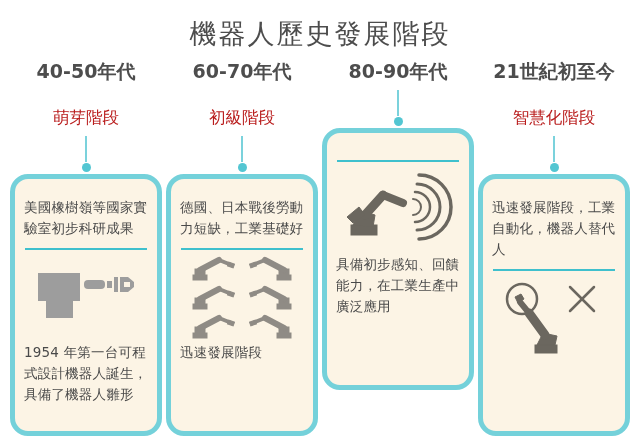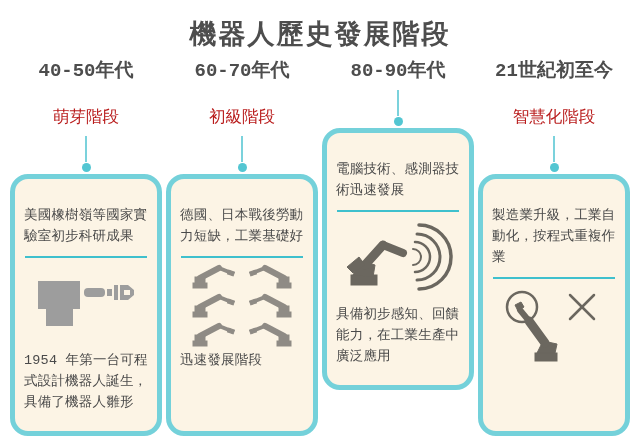--- a/index.html
+++ b/index.html
@@ -7,31 +7,30 @@
   body {
     width: 640px; height: 442px;
     font-family: "DejaVu Sans", sans-serif;
     color: #4c4c4c;
     overflow: hidden;
   }
   .page { width: 640px; height: 442px; position: relative; }
   .title {
     text-align: center;
     font-size: 27px;
-    font-weight: bold;
+    font-weight: normal;
     color: #4d4d4d;
     letter-spacing: 2px;
     padding-top: 16px;
     height: 58px;
   }
   .columns {
     display: flex;
     gap: 4px;
     padding: 0 10px;
-    font-family: Liberation Mono, monospace;
   }
   .column {
     flex: 1;
     display: flex;
     flex-direction: column;
     align-items: center;
   }
   .col-header { text-align: center; }
   .era {
     font-size: 19px;
@@ -63,21 +62,21 @@
     border-radius: 50%;
     background: #53c6d2;
     margin-top: 1px;
   }
   .card {
     width: 100%;
     height: 262px;
     border: 5px solid #74d1da;
     border-radius: 18px;
     background: #fcf4e5;
-    padding: 26px 9px 8px 9px;
+    padding: 18px 9px 8px 9px;
     display: flex;
     flex-direction: column;
   }
   .card-text {
     font-size: 13.5px;
     line-height: 21px;
     color: #4a4a4a;
     text-align: left;
     letter-spacing: 0.2px;
   }
@@ -214,21 +213,20 @@
 
     <div class="column">
       <div class="col-header">
         <div class="era">80-90年代</div>
       </div>
       <div class="connector">
         <div class="line"></div>
         <div class="dot"></div>
       </div>
       <div class="card">
-        <div class="card-text">電腦技術、感測器技術迅速發展</div>
         <div class="divider"></div>
         <div class="icon-area">
           <svg width="122" height="74" viewBox="0 0 122 74">
             <g fill="#6b675f" stroke="#6b675f">
               <rect x="14" y="54" width="26" height="10"></rect>
               <path d="M16,54 l8,-14 l14,4 l-2,12 z"></path>
               <line x1="28" y1="44" x2="46" y2="24" stroke-width="9" stroke-linecap="round"></line>
               <line x1="46" y1="24" x2="66" y2="32" stroke-width="8" stroke-linecap="round"></line>
               <path d="M10,46 l12,-10 l6,8 l-12,8 z"></path>
             </g>
@@ -247,21 +245,21 @@
     <div class="column">
       <div class="col-header">
         <div class="era">21世紀初至今</div>
         <div class="stage">智慧化階段</div>
       </div>
       <div class="connector">
         <div class="line"></div>
         <div class="dot"></div>
       </div>
       <div class="card">
-        <div class="card-text">製造業升級，工業自動化，按程式重複作業</div>
+        <div class="card-text">迅速發展階段，工業自動化，機器人替代人</div>
         <div class="divider"></div>
         <div class="icon-area">
           <svg width="118" height="76" viewBox="0 0 118 76">
             <circle cx="27" cy="20" r="15" fill="none" stroke="#6b675f" stroke-width="2.5"></circle>
             <g stroke="#6b675f" stroke-width="2.5" stroke-linecap="round">
               <line x1="75" y1="8" x2="99" y2="32"></line>
               <line x1="99" y1="8" x2="75" y2="32"></line>
             </g>
             <g fill="#6b675f" stroke="#6b675f">
               <rect x="40" y="66" width="22" height="8"></rect>

